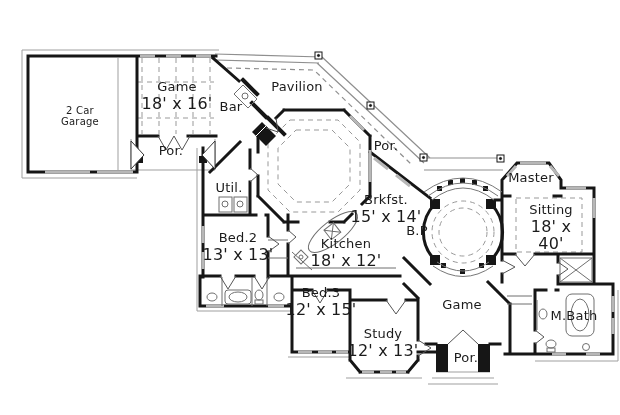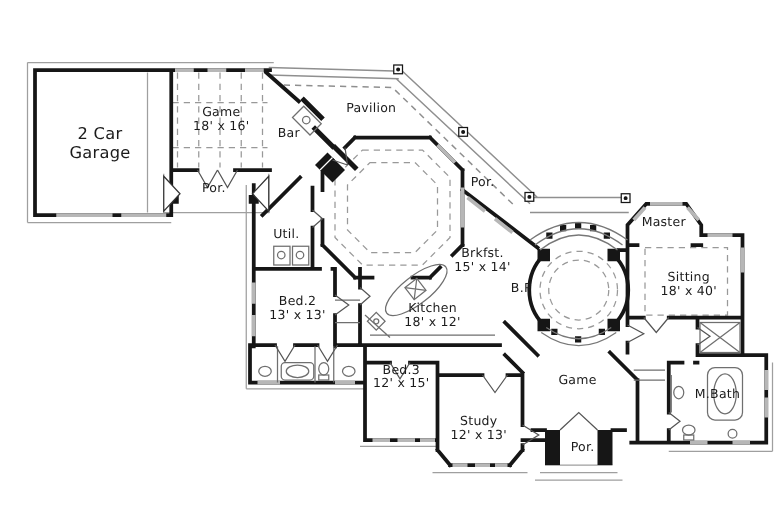--- a/index.html
+++ b/index.html
@@ -5,23 +5,23 @@
   html,body{margin:0;padding:0;background:#fff;}
   .plan{
     position:relative;width:620px;height:415px;background:var(--bg,#ffffff);
     font-family:"DejaVu Sans","Liberation Sans",sans-serif;overflow:hidden;
   }
   .plan svg{position:absolute;left:0;top:0;}
   .lbl{
     position:absolute;transform:translate(-50%,-50%);text-align:center;
     color:var(--text,#1b1b1b);line-height:1.12;white-space:pre-line;pointer-events:none;
   }
-  .nm{display:block;font-size:10px;letter-spacing:.2px;}
-  .dm{display:block;font-size:10px;letter-spacing:.2px;}
-  .lbl.big .nm{font-size:13px;}
+  .nm{display:block;font-size:13px;letter-spacing:.2px;}
+  .dm{display:block;font-size:16px;letter-spacing:.2px;}
+  .lbl.big .nm{font-size:10px;}
 </style>
 </head>
 <body>
 
 <div class="plan">
 
 <svg width="620" height="415" viewBox="0 0 620 415">
 
   <g stroke="#9f9f9f" stroke-width="1" fill="none">
     <path d="M22,50 H219 M22,50 V178 M22,178 H137 M118,58 V170

